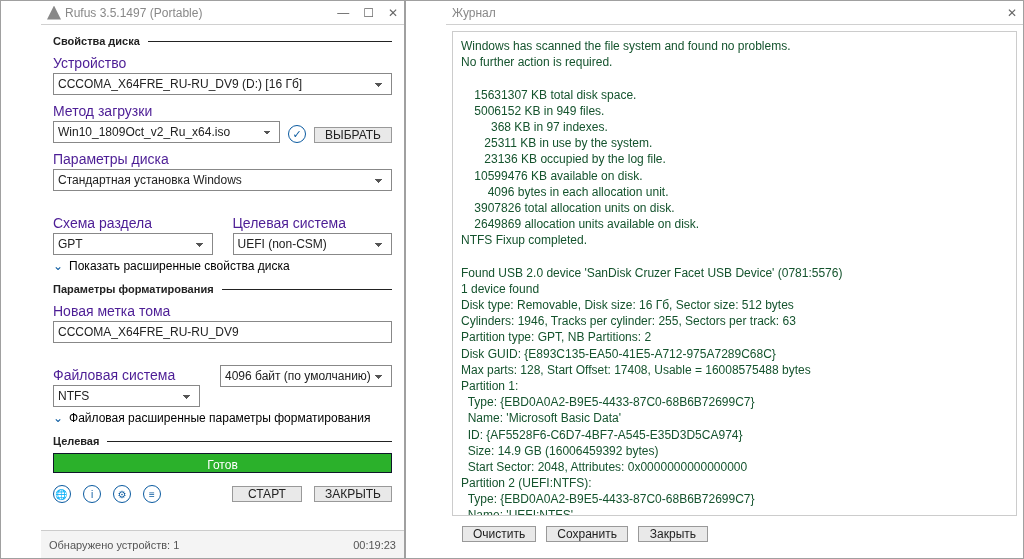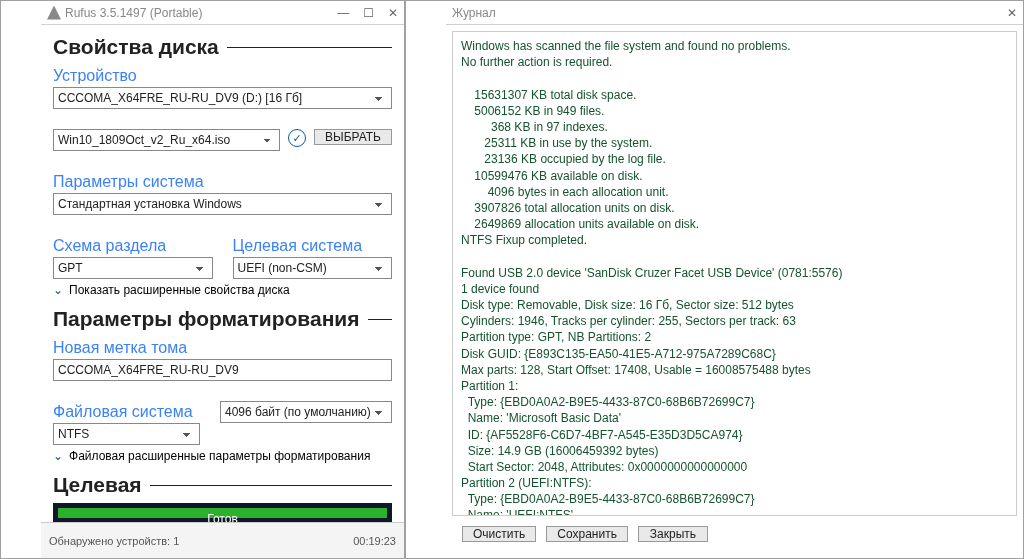--- a/index.html
+++ b/index.html
@@ -5,36 +5,36 @@
 * { box-sizing: border-box; margin: 0; padding: 0; font-family: "Segoe UI", Tahoma, sans-serif; }
 body { width: 1024px; height: 559px; background: #fff; overflow: hidden; display: flex; font-size: 12px; }
 .pane { display: flex; flex-direction: column; border: 1px solid #a0a0a0; padding-left: 40px; }
 .pane-left { width: 405px; }
 .pane-right { flex: 1; }
 .titlebar { height: 24px; background: #fff; display: flex; align-items: center; padding: 0 6px; border-bottom: 1px solid #d0d0d0; color: #888; font-size: 12px; }
 .titlebar .title { flex: 1; }
 .titlebar .wbtns { display: flex; gap: 14px; color: #666; }
 .titlebar .wbtn { cursor: default; }
 .content { flex: 1; padding: 8px 12px 4px 12px; display: flex; flex-direction: column; overflow: hidden; }
-h2 { font-size: 21px; font-weight: 600; color: #222; display: flex; align-items: center; gap: 8px; margin: 2px 0 6px 0; }
+h2 { font-size: 11px; font-weight: 600; color: #222; display: flex; align-items: center; gap: 8px; margin: 2px 0 6px 0; }
 h2 .rule { flex: 1; height: 1px; background: #222; }
-.lbl { font-size: 16px; color: #3b82f6; margin: 2px 0 2px 0; }
-.row { display: flex; gap: 8px; align-items: flex-start; margin-bottom: 20px; }
+.lbl { font-size: 14px; color: #4c1d95; margin: 2px 0 2px 0; }
+.row { display: flex; gap: 8px; align-items: flex-end; margin-bottom: 6px; }
 select, input[type=text] { height: 22px; border: 1px solid #888; background: #fff; padding: 0 4px; font-size: 12px; color: #222; }
 select { appearance: none; background-image: linear-gradient(45deg, transparent 50%, #555 50%), linear-gradient(135deg, #555 50%, transparent 50%); background-position: calc(100% - 12px) 9px, calc(100% - 8px) 9px; background-size: 4px 4px, 4px 4px; background-repeat: no-repeat; padding-right: 20px; }
 .btn { height: 16px; min-width: 70px; border: 1px solid #999; background: #e9e9e9; font-size: 12px; color: #222; padding: 0 10px; }
 .chk { display: flex; align-items: center; gap: 6px; font-size: 12px; margin: 4px 0 8px 0; }
 .cols { display: flex; gap: 20px; }
-.col { flex: 1; display: flex; flex-direction: column; }
-.status-bar-green { height: 20px; background: #2bb12b; color: #fff; text-align: center; line-height: 22px; font-size: 12px; margin-bottom: 6px; border:5px solid #0f172a; }
+.col { flex: 1; display: flex; flex-direction: column; margin-top: 16px; }
+.status-bar-green { height: 20px; background: #2bb12b; color: #fff; text-align: center; line-height: 22px; font-size: 12px; margin-bottom: 6px; border:1px solid #0f172a; }
 .iconrow { display: flex; gap: 12px; align-items: center; margin-top: 6px; }
 .iconrow .spacer { flex: 1; }
 .circ { width: 18px; height: 18px; border: 1.5px solid #0a5aa0; border-radius: 50%; display:flex; align-items:center; justify-content:center; color:#0a5aa0; font-size:10px; }
 .checkcirc { width: 18px; height: 18px; border: 1.5px solid #0a5aa0; border-radius: 50%; display:flex; align-items:center; justify-content:center; color:#0a5aa0; font-size:11px; }
-.statusbar { height: 36px; border-top: 1px solid #ccc; background: #f4f4f4; display: flex; align-items: center; padding: 0 8px; font-size: 11px; color: #555; }
+.statusbar { height: 28px; border-top: 1px solid #ccc; background: #f4f4f4; display: flex; align-items: center; padding: 0 8px; font-size: 11px; color: #555; }
 .statusbar .sp { flex: 1; }
 .log { flex: 1; overflow-y: scroll; border: 1px solid #ccc; padding: 6px 8px; font-size: 12px; line-height: 1.35; color: #14532d; white-space: pre-wrap; }
 .log-footer { height: 36px; display: flex; align-items: center; justify-content: flex-start; gap: 10px; padding: 0 10px; }
 .r-icon { width:14px; height:14px; display:inline-block; background:#888; clip-path: polygon(50% 0, 100% 100%, 0 100%); margin-right:4px; vertical-align:middle;}
 ::-webkit-scrollbar { width: 16px; }
 ::-webkit-scrollbar-track { background: #f0f0f0; }
 ::-webkit-scrollbar-thumb { background: #c8c8c8; border: 1px solid #a0a0a0; }
 </style>
 </head>
 <body>
@@ -54,27 +54,28 @@
     <h2>
         <span>Свойства диска</span>
         <span class="rule"></span>
       </h2>
 
     <div class="lbl">Устройство</div>
     <div class="row">
       <select style="flex:1"><option>CCCOMA_X64FRE_RU-RU_DV9 (D:) [16 Гб]</option></select>
     </div>
 
+    <div class="lbl">Метод загрузки</div>
     <div class="row">
       <select style="flex:1"><option>Win10_1809Oct_v2_Ru_x64.iso</option></select>
       <span class="checkcirc">✓</span>
       <button class="btn">ВЫБРАТЬ</button>
     </div>
 
-    <div class="lbl">Параметры система</div>
+    <div class="lbl">Параметры диска</div>
     <div class="row">
       <select style="flex:1"><option>Стандартная установка Windows</option></select>
     </div>
 
     <div class="cols">
       <div class="col">
         <div class="lbl">Схема раздела</div>
         <select><option>GPT</option></select>
       </div>
       <div class="col">

